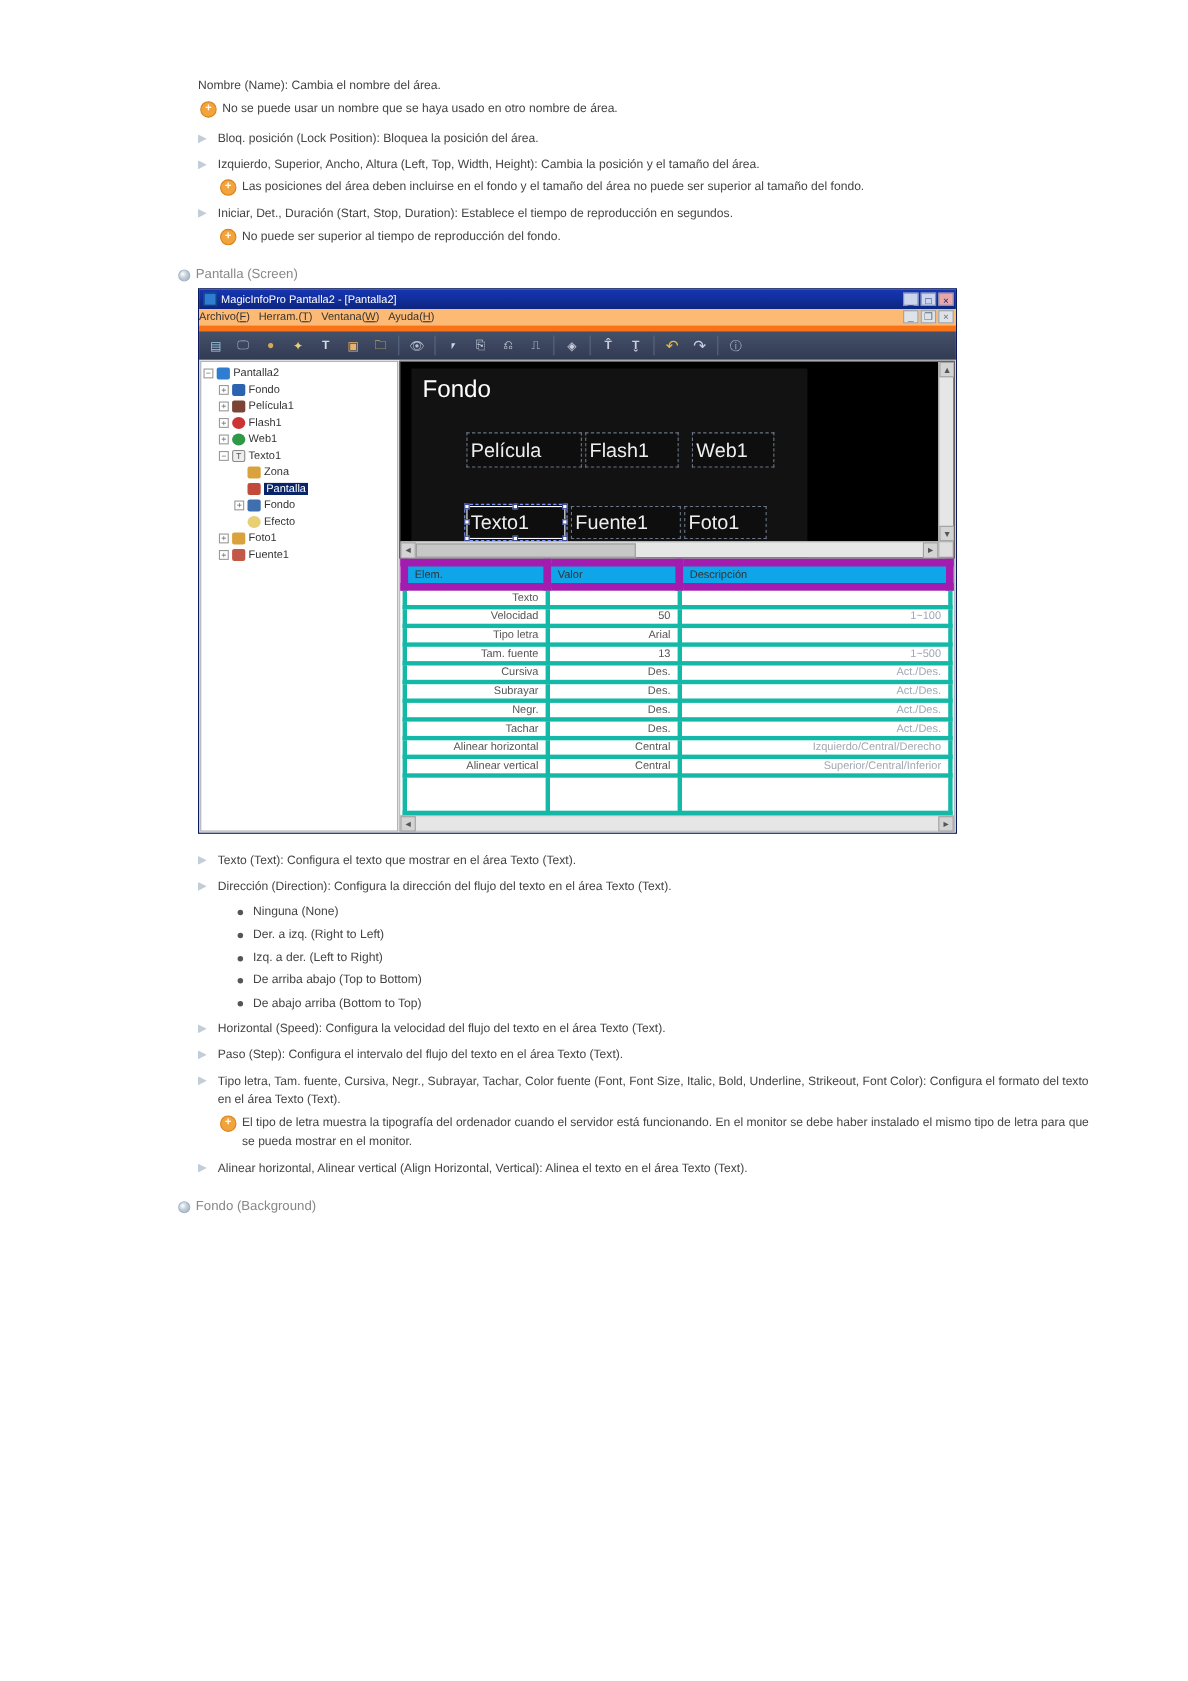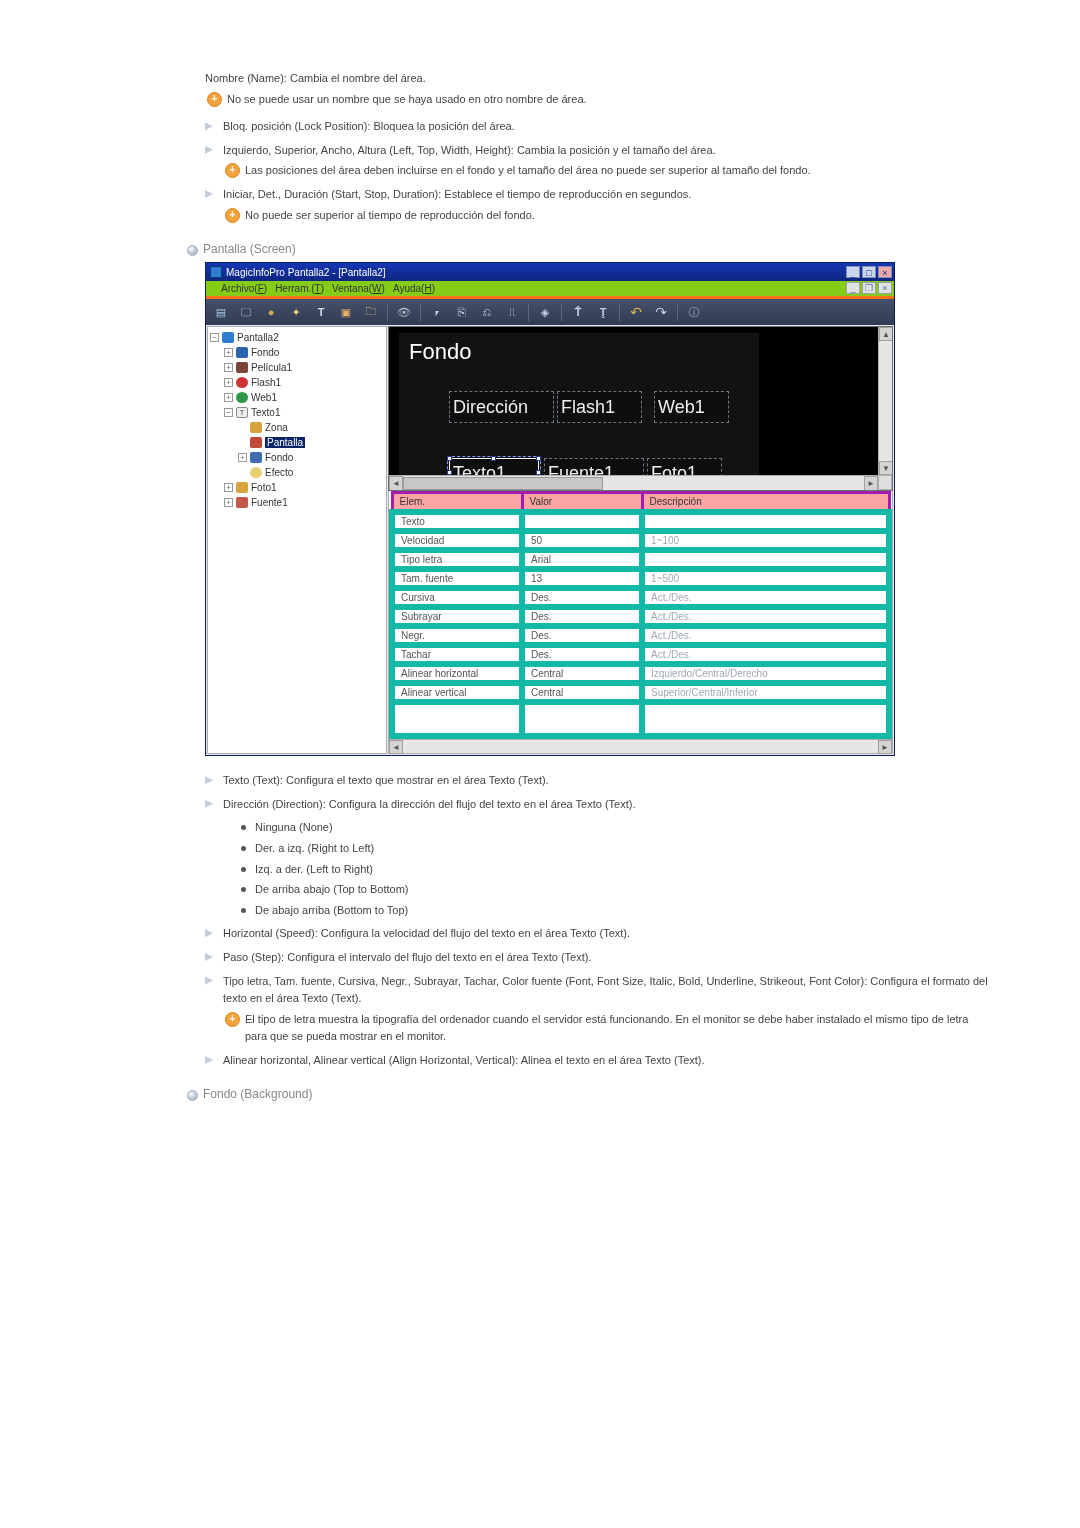--- a/index.html
+++ b/index.html
@@ -7,21 +7,20 @@
     margin: 0;
     padding: 0;
     font-family: Verdana, Arial, sans-serif;
     font-size: 11px;
     color: #444;
     background: #fff;
     width: 1080px;
   }
   .page {
     padding: 70px 90px 40px 180px;
-    margin-left: 25px;
   }
   ul.dash { list-style: none; padding-left: 0; margin: 10px 0; }
   ul.dash > li { position: relative; padding-left: 18px; margin: 6px 0; line-height: 1.6; }
   ul.dash > li::before {
     content: "";
     position: absolute;
     left: 0; top: 4px;
     width: 8px; height: 8px;
     background: #c3cdd8;
     clip-path: polygon(0 0, 100% 50%, 0 100%);
@@ -89,27 +88,27 @@
     width: 14px; height: 12px;
     background: #cdd5ec;
     color: #0d2680;
     font-size: 9px;
     line-height: 12px;
     text-align: center;
     margin-left: 2px;
     border: 1px solid #7f8fb8;
   }
   .menubar {
-    background: #84cc16;
+    background: #fdba74;
     font-size: 10px;
-    padding: 2px 15px;
+    padding: 2px 0;
     color: #333;
     display: flex;
     gap: 8px;
-    border-bottom: 3px solid #f97316;
+    border-bottom: 5px solid #f97316;
     position: relative;
   }
   .menubar .u { text-decoration: underline; }
   .subwin {
     position: absolute;
     right: 2px; top: 1px;
     display: flex;
     gap: 2px;
   }
   .subwin .sb {
@@ -248,30 +247,31 @@
     font-size: 10px;
     position: relative;
   }
   .props table {
     width: 100%;
     border-collapse: collapse;
     background: #fff;
     color: #555;
   }
   .props thead td {
-    background: #fca5a5;
-    border: 3px solid #a21caf;
+    background: #0ea5e9;
+    border: 7px solid #a21caf;
     padding: 2px 6px;
     font-weight: normal;
     color: #333;
   }
   .props tbody td {
-    border: 6px solid #14b8a6;
+    border: 4px solid #14b8a6;
     padding: 1px 6px;
     height: 14px;
+    text-align: right;
   }
   .props tbody td.desc { color: #a0a8b4; }
   .props tbody tr.empty td { height: 34px; }
   .props .bhscroll {
     height: 14px; background: #e6e6e6; border-top: 1px solid #b0b0b0;
     position: relative;
   }
   .props .bhscroll .arr {
     position: absolute; top: 0; width: 14px; height: 14px;
     background: #d4d4d4; border: 1px solid #a0a0a0;
@@ -412,21 +412,21 @@
             <span class="sq">+</span>
             <span class="ic" style="background:#c25848;"></span>
             <span class="lbl">Fuente1</span>
           </div>
       </div>
 
       <div class="rightpane">
         <div class="canvas-wrap">
           <div class="canvas">
             <div class="area-label-big">Fondo</div>
-            <div class="slot" style="left:50px; top:58px; width:105px; height:32px;">Dirección</div>
+            <div class="slot" style="left:50px; top:58px; width:105px; height:32px;">Película</div>
             <div class="slot" style="left:158px; top:58px; width:85px; height:32px;">Flash1</div>
             <div class="slot" style="left:255px; top:58px; width:75px; height:32px;">Web1</div>
             <div class="slot sel" style="left:50px; top:125px; width:90px; height:30px;">
               <span>Texto1</span>
               <span class="handle" style="left:-3px; top:-3px;"></span>
               <span class="handle" style="right:-3px; top:-3px;"></span>
               <span class="handle" style="left:-3px; bottom:-3px;"></span>
               <span class="handle" style="right:-3px; bottom:-3px;"></span>
               <span class="handle" style="left:50%; top:-3px; margin-left:-3px;"></span>
               <span class="handle" style="left:50%; bottom:-3px; margin-left:-3px;"></span>

